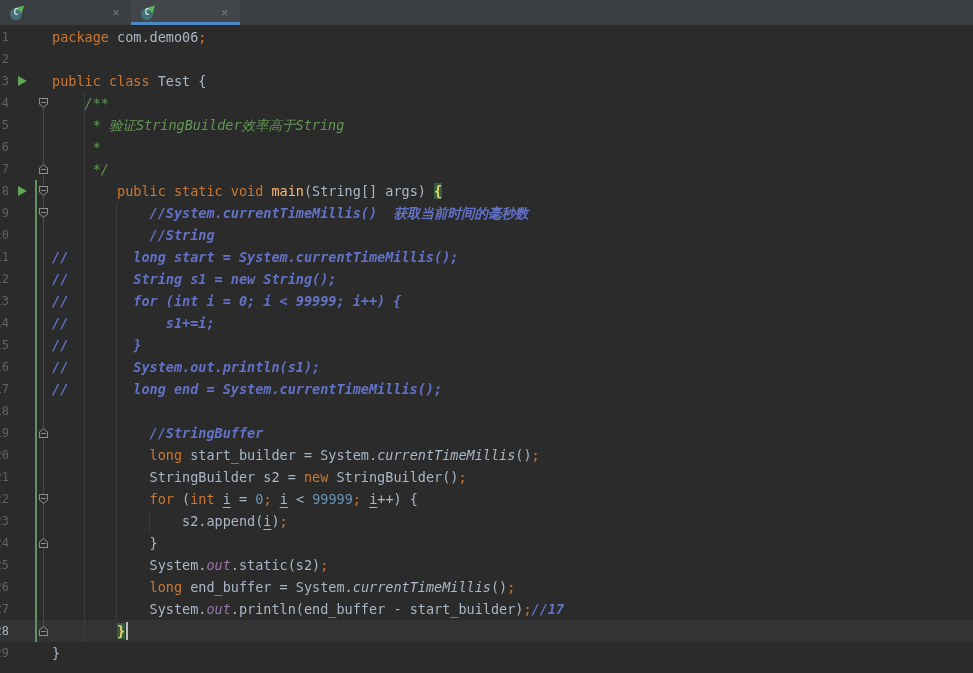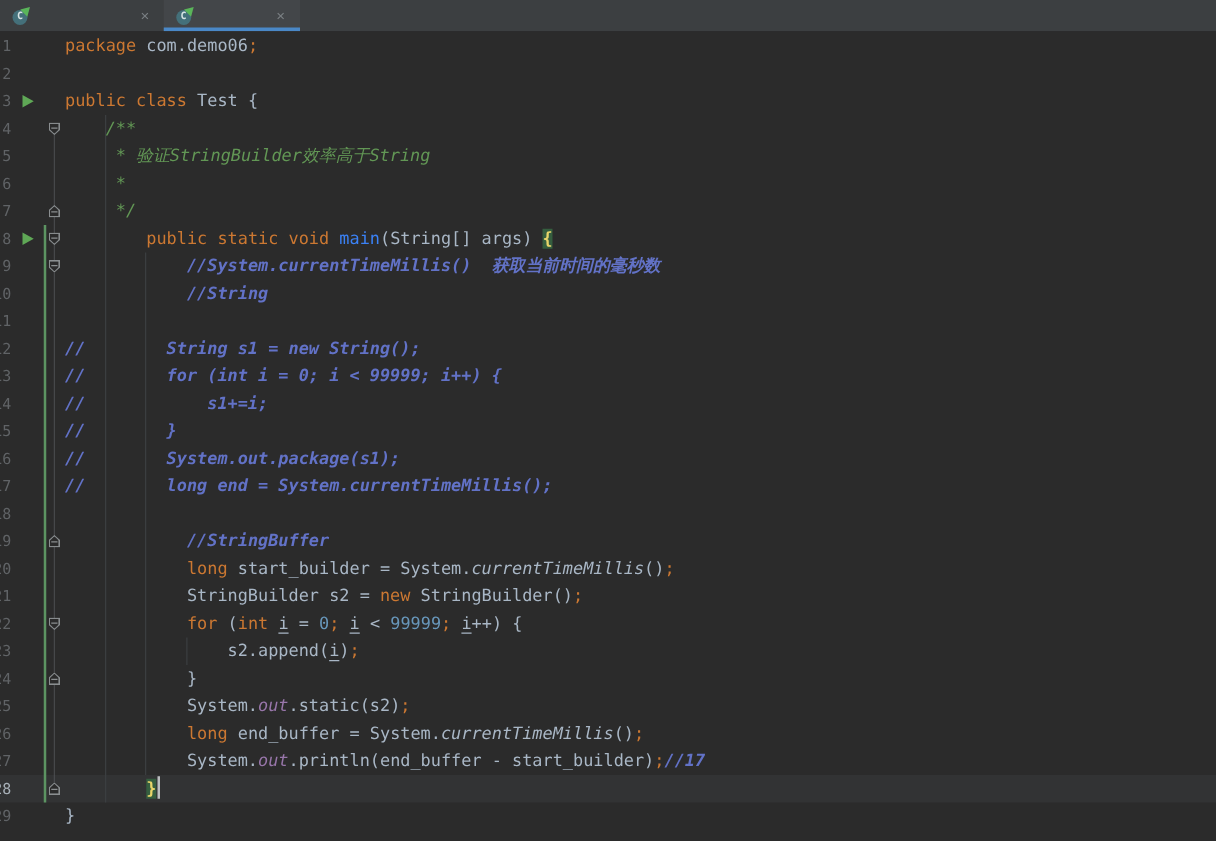--- a/index.html
+++ b/index.html
@@ -41,21 +41,21 @@
   .fold.down .fin{clip-path:polygon(0 0,100% 0,100% 58%,50% 100%,0 58%);}
   .fold.up .fin{clip-path:polygon(50% 0,100% 42%,100% 100%,0 100%,0 42%);}
   .fold .fbar{position:absolute;left:2px;width:5px;height:1px;background:#8A8E90;}
   .fold.down .fbar{top:4px;}
   .fold.up .fbar{top:5px;}
 
   
   .kw{color:#CC7832;}
   .txt{color:#A9B7C6;margin-top:32px;}
   .numlit{color:#6897BB;}
-  .fn{color:#3b82f6;margin-top:29px;}
+  .fn{color:#fdba74;margin-top:29px;}
   .field{color:#9876AA;font-style:italic;margin-top:29px;}
   .sm{color:#A9B7C6;font-style:italic;}
   .cm{color:#6272C7;font-style:italic;font-weight:bold;}
   .doc{color:#629755;font-style:italic;}
   .und{color:#A9B7C6;text-decoration:underline;text-underline-offset:3px;}
   .brace{color:#E9D56A;background:#355E3F;font-weight:bold;}
 
   .caret{display:inline-block;width:2px;height:18px;background:#BCBEC0;vertical-align:-4px;margin-left:1px;}
 </style>
 </head>
@@ -92,26 +92,26 @@
 <div class="line" style="top: 1px;"><span class="lnum">1</span><span class="kw">package </span><span class="txt">com.demo06</span><span class="kw">;</span></div>
     <div class="line" style="top: 23px;"><span class="lnum">2</span></div>
     <div class="line" style="top: 45px;"><span class="lnum">3</span><span class="run-arrow"></span><span class="kw">public class </span><span class="txt">Test {</span></div>
     <div class="line" style="top: 67px;"><span class="lnum">4</span><span class="fold down"><i class="fin"></i><i class="fbar"></i></span><span class="doc">    /**</span></div>
     <div class="line" style="top: 89px;"><span class="lnum">5</span><span class="doc">     * 验证StringBuilder效率高于String</span></div>
     <div class="line" style="top: 111px;"><span class="lnum">6</span><span class="doc">     *</span></div>
     <div class="line" style="top: 133px;"><span class="lnum">7</span><span class="fold up"><i class="fin"></i><i class="fbar"></i></span><span class="doc">     */</span></div>
     <div class="line" style="top: 155px;"><span class="lnum">8</span><span class="run-arrow"></span><span class="fold down"><i class="fin"></i><i class="fbar"></i></span><span class="txt">        </span><span class="kw">public static void </span><span class="fn">main</span><span class="txt">(String[] args) </span><span class="brace">{</span></div>
     <div class="line" style="top: 177px;"><span class="lnum">9</span><span class="fold down"><i class="fin"></i><i class="fbar"></i></span><span class="txt">            </span><span class="cm">//System.currentTimeMillis()  获取当前时间的毫秒数</span></div>
     <div class="line" style="top: 199px;"><span class="lnum">10</span><span class="txt">            </span><span class="cm">//String</span></div>
-    <div class="line" style="top: 221px;"><span class="lnum">11</span></div>
+    <div class="line" style="top: 221px;"><span class="lnum">11</span><span class="cm">//        long start = System.currentTimeMillis();</span></div>
     <div class="line" style="top: 243px;"><span class="lnum">12</span><span class="cm">//        String s1 = new String();</span></div>
     <div class="line" style="top: 265px;"><span class="lnum">13</span><span class="cm">//        for (int i = 0; i &lt; 99999; i++) {</span></div>
     <div class="line" style="top: 287px;"><span class="lnum">14</span><span class="cm">//            s1+=i;</span></div>
     <div class="line" style="top: 309px;"><span class="lnum">15</span><span class="cm">//        }</span></div>
-    <div class="line" style="top: 331px;"><span class="lnum">16</span><span class="cm">//        System.out.package(s1);</span></div>
+    <div class="line" style="top: 331px;"><span class="lnum">16</span><span class="cm">//        System.out.println(s1);</span></div>
     <div class="line" style="top: 353px;"><span class="lnum">17</span><span class="cm">//        long end = System.currentTimeMillis();</span></div>
     <div class="line" style="top: 375px;"><span class="lnum">18</span></div>
     <div class="line" style="top: 397px;"><span class="lnum">19</span><span class="fold up"><i class="fin"></i><i class="fbar"></i></span><span class="txt">            </span><span class="cm">//StringBuffer</span></div>
     <div class="line" style="top: 419px;"><span class="lnum">20</span><span class="txt">            </span><span class="kw">long </span><span class="txt">start_builder = System.</span><span class="sm">currentTimeMillis</span><span class="txt">()</span><span class="kw">;</span></div>
     <div class="line" style="top: 441px;"><span class="lnum">21</span><span class="txt">            StringBuilder s2 = </span><span class="kw">new </span><span class="txt">StringBuilder()</span><span class="kw">;</span></div>
     <div class="line" style="top: 463px;"><span class="lnum">22</span><span class="fold down"><i class="fin"></i><i class="fbar"></i></span><span class="txt">            </span><span class="kw">for </span><span class="txt">(</span><span class="kw">int </span><span class="und">i</span><span class="txt"> = </span><span class="numlit">0</span><span class="kw">;</span><span class="txt"> </span><span class="und">i</span><span class="txt"> &lt; </span><span class="numlit">99999</span><span class="kw">;</span><span class="txt"> </span><span class="und">i</span><span class="txt">++) {</span></div>
     <div class="line" style="top: 485px;"><span class="lnum">23</span><span class="txt">                s2.append(</span><span class="und">i</span><span class="txt">)</span><span class="kw">;</span></div>
     <div class="line" style="top: 507px;"><span class="lnum">24</span><span class="fold up"><i class="fin"></i><i class="fbar"></i></span><span class="txt">            }</span></div>
     <div class="line" style="top: 529px;"><span class="lnum">25</span><span class="txt">            System.</span><span class="field">out</span><span class="txt">.static(s2)</span><span class="kw">;</span></div>
     <div class="line" style="top: 551px;"><span class="lnum">26</span><span class="txt">            </span><span class="kw">long </span><span class="txt">end_buffer = System.</span><span class="sm">currentTimeMillis</span><span class="txt">()</span><span class="kw">;</span></div>

